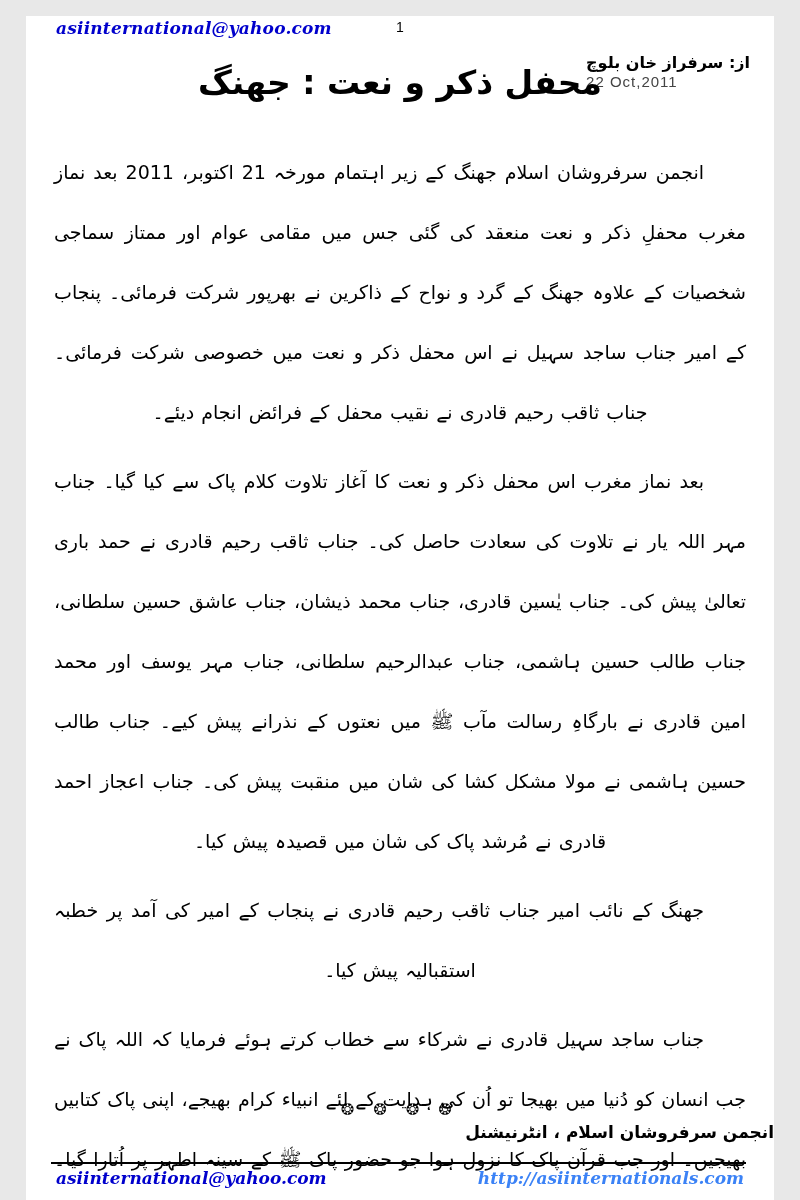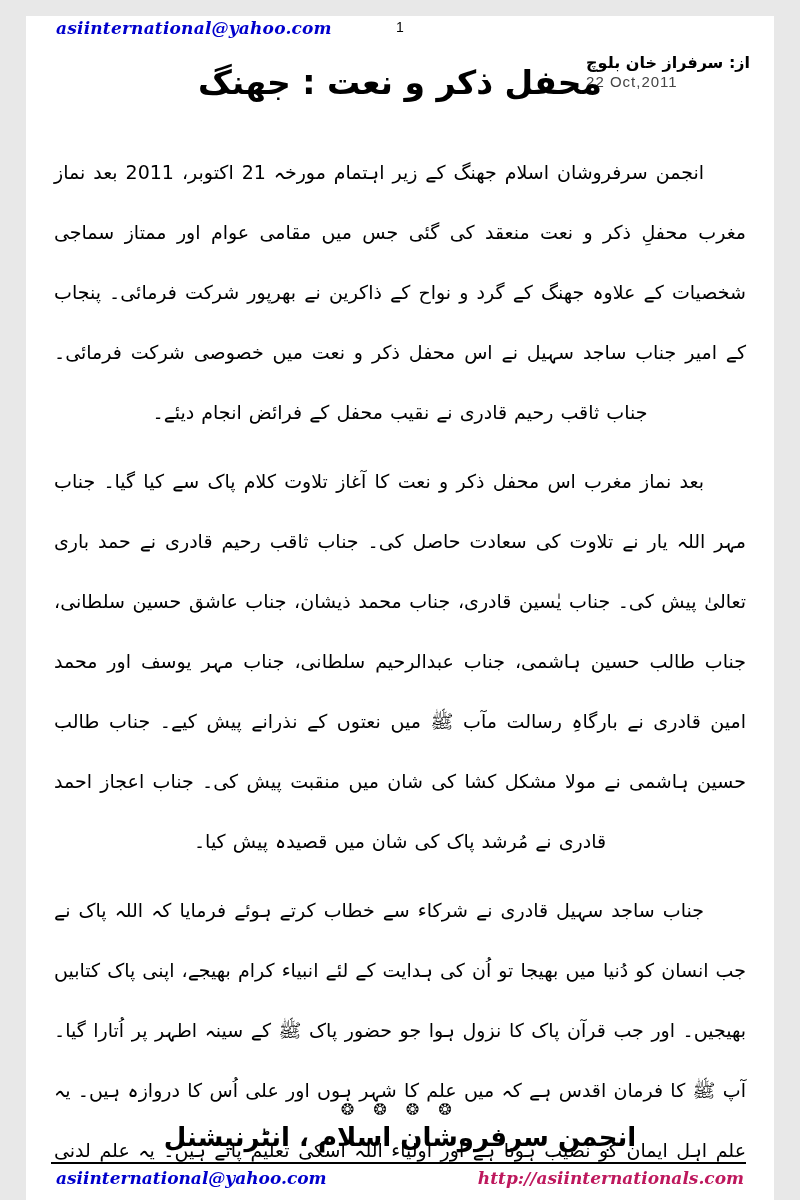--- a/index.html
+++ b/index.html
@@ -90,23 +90,23 @@
     position: absolute;
     top: 1084px; left: 0; right: 0;
     text-align: center;
     font-size: 16px;
     letter-spacing: 7px;
     color: #000;
   }
   .org-name {
     position: absolute;
     top: 1106px; left: 0; right: 0;
-    text-align: center;
+    text-align: right;
     direction: rtl;
-    font-size: 26px;
+    font-size: 17px;
     font-weight: bold;
   }
   .footer-rule {
     position: absolute;
     top: 1146px; left: 25px; right: 28px;
     border-top: 2px solid #000;
     height: 0;
   }
   .footer-email {
     position: absolute;
@@ -117,21 +117,21 @@
     font-size: 17px;
     color: #0000cc;
   }
   .footer-site {
     position: absolute;
     top: 1152px; right: 30px;
     font-family: "DejaVu Serif", serif;
     font-style: italic;
     font-weight: bold;
     font-size: 17px;
-    color: #be185d;
+    color: #3b82f6;
   }
 </style>
 </head>
 <body>
 
 <div class="page">
 
   <div class="top-email">asiinternational@yahoo.com</div>
 
   <div class="bismillah-wrap">
@@ -141,20 +141,21 @@
   <div class="byline-block">
     <div class="byline">از: سرفراز خان بلوچ</div>
     <div class="date">22 Oct,2011</div>
   </div>
 
   <div class="doc-title">محفل ذکر و نعت : جھنگ</div>
 
   <div class="content">
     <p class="para">انجمن سرفروشان اسلام جھنگ کے زیر اہتمام مورخہ 21 اکتوبر، 2011 بعد نماز مغرب محفلِ ذکر و نعت منعقد کی گئی جس میں مقامی عوام اور ممتاز سماجی شخصیات کے علاوہ جھنگ کے گرد و نواح کے ذاکرین نے بھرپور شرکت فرمائی۔ پنجاب کے امیر جناب ساجد سہیل نے اس محفل ذکر و نعت میں خصوصی شرکت فرمائی۔ جناب ثاقب رحیم قادری نے نقیب محفل کے فرائض انجام دیئے۔</p>
     <p class="para">بعد نماز مغرب اس محفل ذکر و نعت کا آغاز تلاوت کلام پاک سے کیا گیا۔ جناب مہر اللہ یار نے تلاوت کی سعادت حاصل کی۔ جناب ثاقب رحیم قادری نے حمد باری تعالیٰ پیش کی۔ جناب یٰسین قادری، جناب محمد ذیشان، جناب عاشق حسین سلطانی، جناب طالب حسین ہاشمی، جناب عبدالرحیم سلطانی، جناب مہر یوسف اور محمد امین قادری نے بارگاہِ رسالت مآب ﷺ میں نعتوں کے نذرانے پیش کیے۔ جناب طالب حسین ہاشمی نے مولا مشکل کشا کی شان میں منقبت پیش کی۔ جناب اعجاز احمد قادری نے مُرشد پاک کی شان میں قصیدہ پیش کیا۔</p>
+    <p class="para">جھنگ کے نائب امیر جناب ثاقب رحیم قادری نے پنجاب کے امیر کی آمد پر خطبہ استقبالیہ پیش کیا۔</p>
     <p class="para">جناب ساجد سہیل قادری نے شرکاء سے خطاب کرتے ہوئے فرمایا کہ اللہ پاک نے جب انسان کو دُنیا میں بھیجا تو اُن کی ہدایت کے لئے انبیاء کرام بھیجے، اپنی پاک کتابیں بھیجیں۔ اور جب قرآن پاک کا نزول ہوا جو حضور پاک ﷺ کے سینہ اطہر پر اُتارا گیا۔ آپ ﷺ کا فرمان اقدس ہے کہ میں علم کا شہر ہوں اور علی اُس کا دروازہ ہیں۔ یہ علم اہل ایمان کو نصیب ہوتا ہے اور اولیاء اللہ اسکی تعلیم پاتے ہیں۔ یہ علم لدنی کہلاتا ہے۔ اس علم کو حاصل کرنے والا فرقوں میں نہیں جاتا۔ انجمن سرفروشان اسلام اسی علم کو عام کر رہی ہے جو اولیاء کرام کو سینہ بہ سینہ حضور پاک ﷺ سے حاصل ہوتا ہے۔ اس علم کیلئے نفس و قلب کو پاک و صاف کرنا پڑتا ہے۔ اس مقصد کو پانے کیلئے اولیاء اللہ اپنے مُریدین و معتقدین کو ذکر قلب تعلیم کرتے رہے۔ ہمارے مُرشد کریم سیدنا ریاض احمد گوہر شاہی کا یہ فیض بلا تفریق رنگ و نسل سب کے لئے جاری و ساری ہے۔ اسی ذکر قلب کو عام کرنے کا مشن انجمن سرفروشان اسلام کا ہے۔ یہ وہ ذکر ہے جو ایک بار جاری ہو جائے تو ہمیشہ جاری رہتا ہے۔ اسی کے اثر سے نفوس پاک ہوتے ہیں اور مراتب بلند ہوتے ہیں اور اُس کو معرفت الٰہی حاصل ہوتی ہے۔</p>
 
   </div>
 
   <div class="ornament-row">❂ ❂ ❂ ❂</div>
   <div class="org-name">انجمن سرفروشان اسلام ، انٹرنیشنل</div>
   <div class="footer-rule"></div>
   <div class="footer-email">asiinternational@yahoo.com</div>
   <div class="footer-site">http://asiinternationals.com</div>
 

